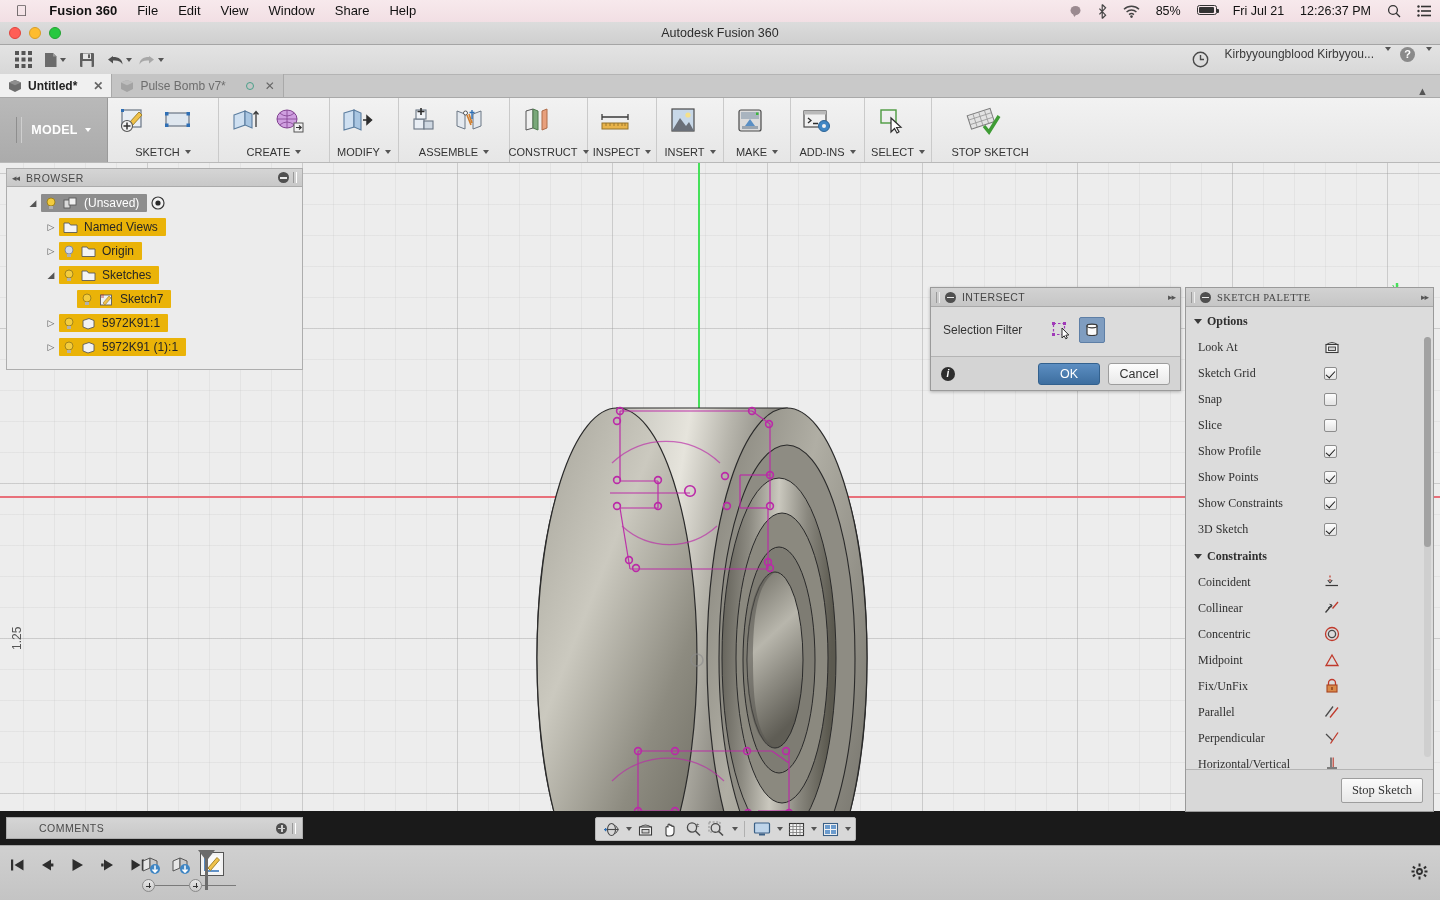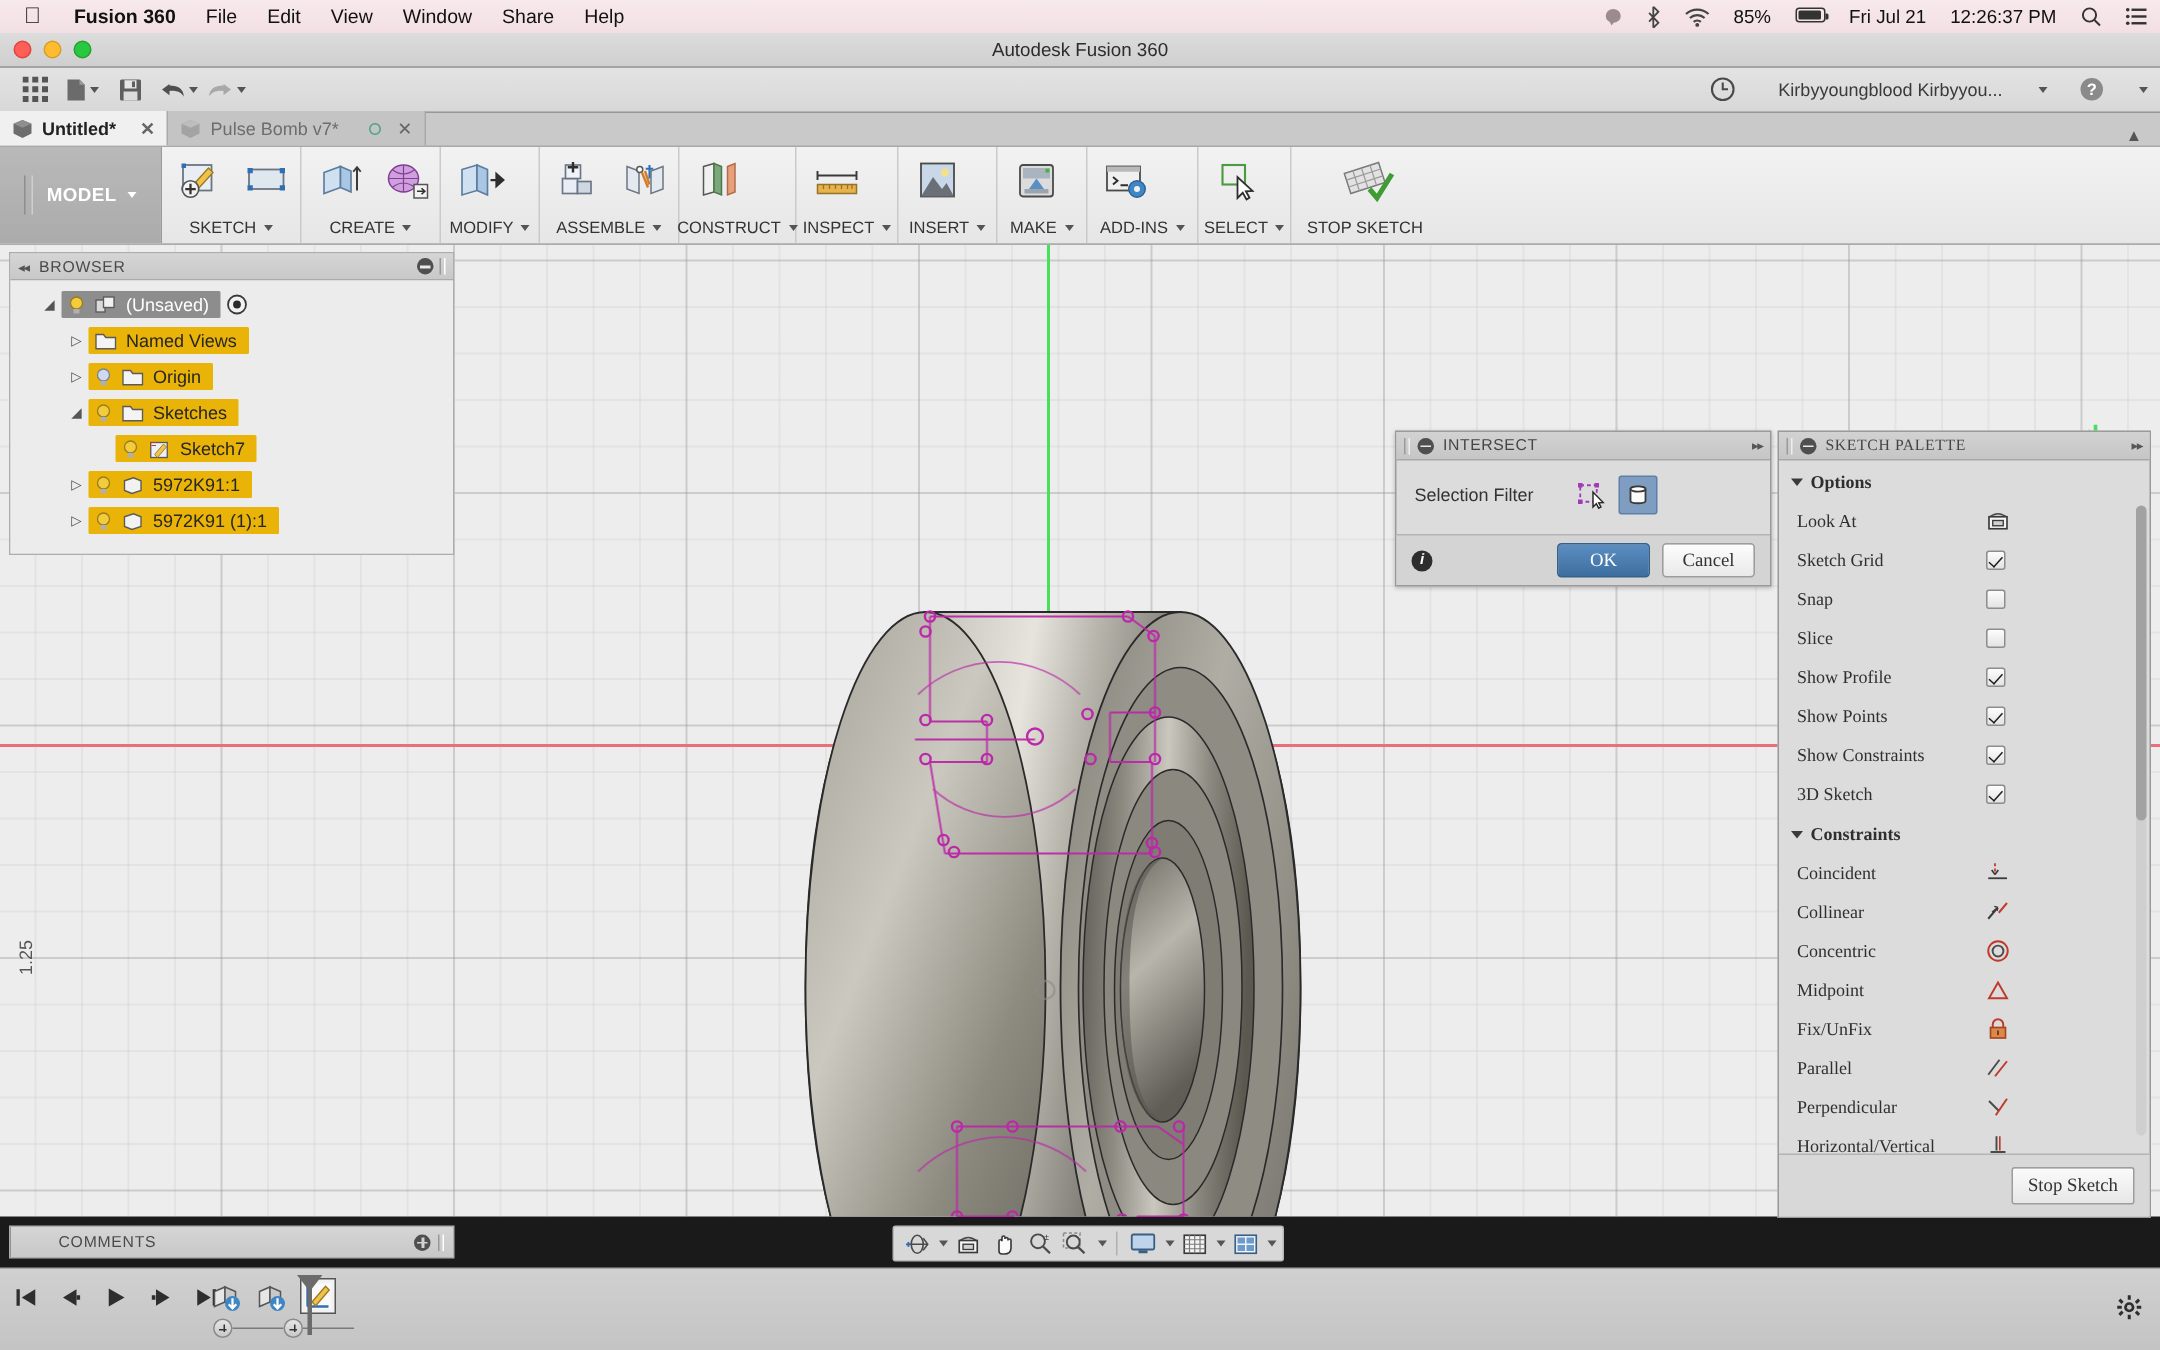--- a/index.html
+++ b/index.html
@@ -36,21 +36,21 @@
 
   
   #apptoolbar{
     position:absolute; left:0; top:45px; width:1440px; height:30px;
     background:linear-gradient(#e3e3e3,#d8d8d8); border-bottom:1px solid #b4b4b4;
     display:flex; align-items:center;
   }
   .qat{ display:flex; align-items:center; gap:2px; padding-left:8px; }
   .qbtn{ width:30px;height:26px; display:flex;align-items:center;justify-content:center; cursor:default;}
   .caret{ width:0;height:0;border-left:3.5px solid transparent;border-right:3.5px solid transparent;border-top:4px solid #555; margin-left:2px;}
-  #apptoolbar .right{ margin-left:auto; display:flex; align-items:center; gap:22px; padding-right:8px;}
+  #apptoolbar .right{ margin-left:auto; display:flex; align-items:flex-start; gap:9px; padding-right:8px;}
   #account-name{ font-size:12px; color:#3a3a3a; }
   .hlp{ width:15px;height:15px;border-radius:50%;background:#8a8a8a;color:#fff;font-size:11px;font-weight:bold;display:flex;align-items:center;justify-content:center;}
 
   
   #tabbar{
     position:absolute; left:0; top:75px; width:1440px; height:23px;
     background:#c9c9c9; border-bottom:1px solid #a9a9a9; display:flex; align-items:flex-end;
   }
   .dtab{ height:23px; display:flex; align-items:center; gap:6px; padding:0 8px 0 8px; font-size:12px; border-right:1px solid #a9a9a9; }
   .dtab.active{ background:#f0f0f0; font-weight:bold; color:#222; }
@@ -66,21 +66,21 @@
     background:linear-gradient(#f2f2f2,#e6e6e6); border-bottom:1px solid #b9b9b9;
     display:flex; align-items:stretch;
   }
   #wsbtn{
     width:108px; background:linear-gradient(#b9b9b9,#ababab); color:#fff;
     display:flex; align-items:center; justify-content:center; gap:5px; font-weight:bold; font-size:12.5px;
     border-right:1px solid #9a9a9a; letter-spacing:.3px;
   }
   #wsbtn .grip{ width:6px;height:26px; border-left:1px solid #8e8e8e; border-right:1px solid #cfcfcf; margin-right:4px;}
   #wsbtn .caret{ border-top-color:#fff; }
-  .rgroup{ display:flex; align-items:flex-start; padding:4px 0 0 4px; border-right:1px solid #cacaca; }
+  .rgroup{ display:flex; align-items:flex-start; padding:4px 18px 0 4px; border-right:1px solid #cacaca; }
   .rgitem{ width:auto; min-width:44px; display:flex; flex-direction:column; align-items:center; padding:2px 6px 0 6px; }
   .rgitem .ico{ height:34px; display:flex; align-items:center; justify-content:center; }
   .rgroup{ position:relative; }
   .rgroup .lbl{ width:100%; text-align:center; font-size:11px; color:#333; margin-top:2px; display:flex;align-items:center;justify-content:center;gap:3px;}
 
   
   #canvas{
     position:absolute; left:0; top:163px; width:1440px; height:648px;
     background:#ededed; overflow:hidden;
   }
@@ -146,21 +146,21 @@
   .drow{ display:flex; align-items:center; height:28px; }
   .drow .lab{ width:105px; font-size:12px; color:#333; }
   .selbtn{ background:#5a81ab; color:#fff; font-size:12px; padding:3px 12px 3px 8px; display:flex; align-items:center; gap:4px; border:1px solid #4a6e95;}
   .filtbtn{ width:26px;height:26px; display:flex;align-items:center;justify-content:center; }
   .filtbtn.on{ background:#7f9dc0; border:1px solid #5e7fa6; border-radius:2px;}
   #intersect .dfoot{
     border-top:1px solid #b4b4b4; background:#d4d4d4; height:34px;
     display:flex; align-items:center; padding:0 10px; gap:8px;
   }
   .infoi{ width:14px;height:14px;border-radius:50%;background:#2e2e2e;color:#fff;font-size:10px;font-weight:bold;display:flex;align-items:center;justify-content:center;font-style:italic;}
-  .btn{ font-size:12.5px; padding:3px 0; text-align:center; border-radius:3px; border:1px solid #9d9d9d; background:linear-gradient(#fdfdfd,#e9e9e9); color:#333;font-family:Liberation Serif, serif;}
+  .btn{ font-size:12.5px; padding:3px 0; text-align:center; border-radius:3px; border:1px solid #9d9d9d; background:linear-gradient(#fdfdfd,#e9e9e9); color:#333;}
   .btn.primary{ background:linear-gradient(#5c8ec2,#3d6e9f); border-color:#33618e; color:#fff; }
   #intersect .dfoot .sp{ margin-left:auto; }
 
   
   #palette{
     position:absolute; left:1185px; top:287px; width:249px; height:525px;
     background:#dcdcdc; border:1px solid #9a9a9a;font-family:Liberation Serif, serif;
   }
   #palette .phead{
     height:19px; background:linear-gradient(#d2d2d2,#c6c6c6); border-bottom:1px solid #a8a8a8;

